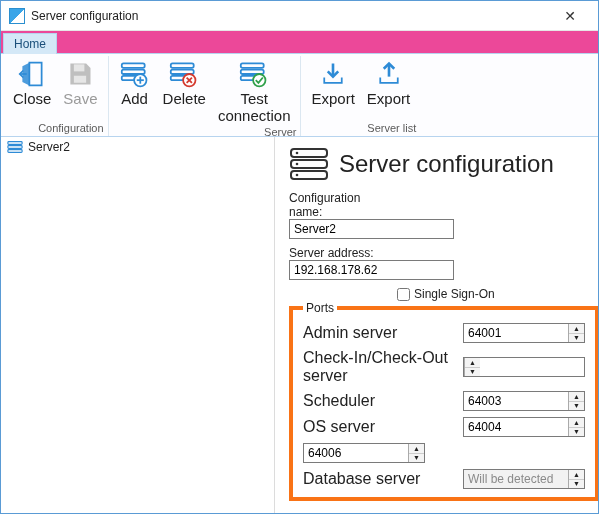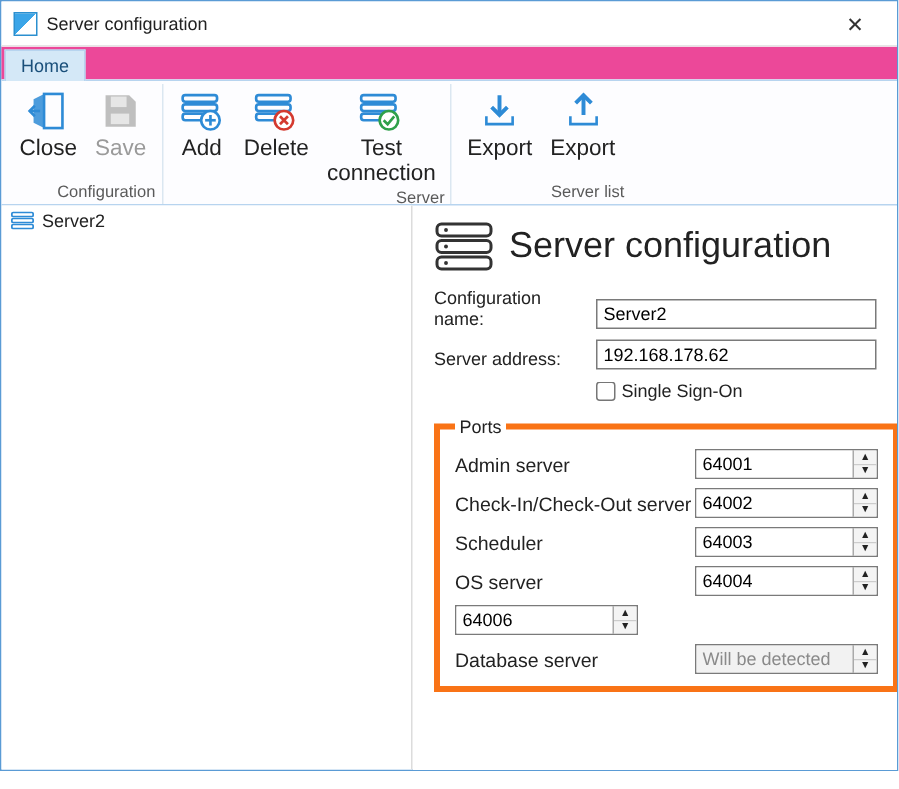--- a/index.html
+++ b/index.html
@@ -134,40 +134,40 @@
     gap: 10px;
     margin-bottom: 10px;
   }
   .detail-title {
     font-size: 24px;
     font-weight: 400;
     color: #222;
   }
   .form-row {
     display: flex;
-    align-items: flex-end;
+    align-items: flex-start;
     margin-bottom: 7px;
+    flex-direction: column;
   }
   .form-row label.fixed {
     width: 108px;
     font-size: 12px;
   }
   .text-input {
     flex: 1;
     border: 1px solid #7a7a7a;
     height: 20px;
     font-size: 12px;
     padding: 2px 4px;
     font-family: inherit;
   }
   .check-row {
     display: flex;
     align-items: center;
     margin-left: 108px;
-    margin-bottom: 10px;
     gap: 4px;
     font-size: 12px;
   }
   .check-row input {
     width: 13px; height: 13px;
     margin:0;
   }
   fieldset.ports {
     border: 4px solid #f97316;
     padding: 8px 10px 8px 10px;
@@ -178,21 +178,21 @@
     padding: 0 3px;
   }
   .port-row {
     display: flex;
     align-items: center;
     margin-bottom: 6px;
   }
   .port-row:last-child { margin-bottom: 0; }
   .port-row label {
     width: 160px;
-    font-size: 13px;
+    font-size: 16px;
   }
   .spin-wrap {
     display: flex;
     align-items: stretch;
     width: 122px;
     border: 1px solid #7a7a7a;
     height: 20px;
     background: #fff;
   }
   .spin-wrap input {
@@ -404,21 +404,20 @@
             <div class="spin-btns">
                 <div>▲</div>
                 <div>▼</div>
               </div>
           </div>
         </div>
 
         <div class="port-row">
           <label>Check-In/Check-Out server</label>
           <div class="spin-wrap">
-            <input type="text" value="64002" style="">
             <div class="spin-btns">
                 <div>▲</div>
                 <div>▼</div>
               </div>
           </div>
         </div>
 
         <div class="port-row">
           <label>Scheduler</label>
           <div class="spin-wrap">

